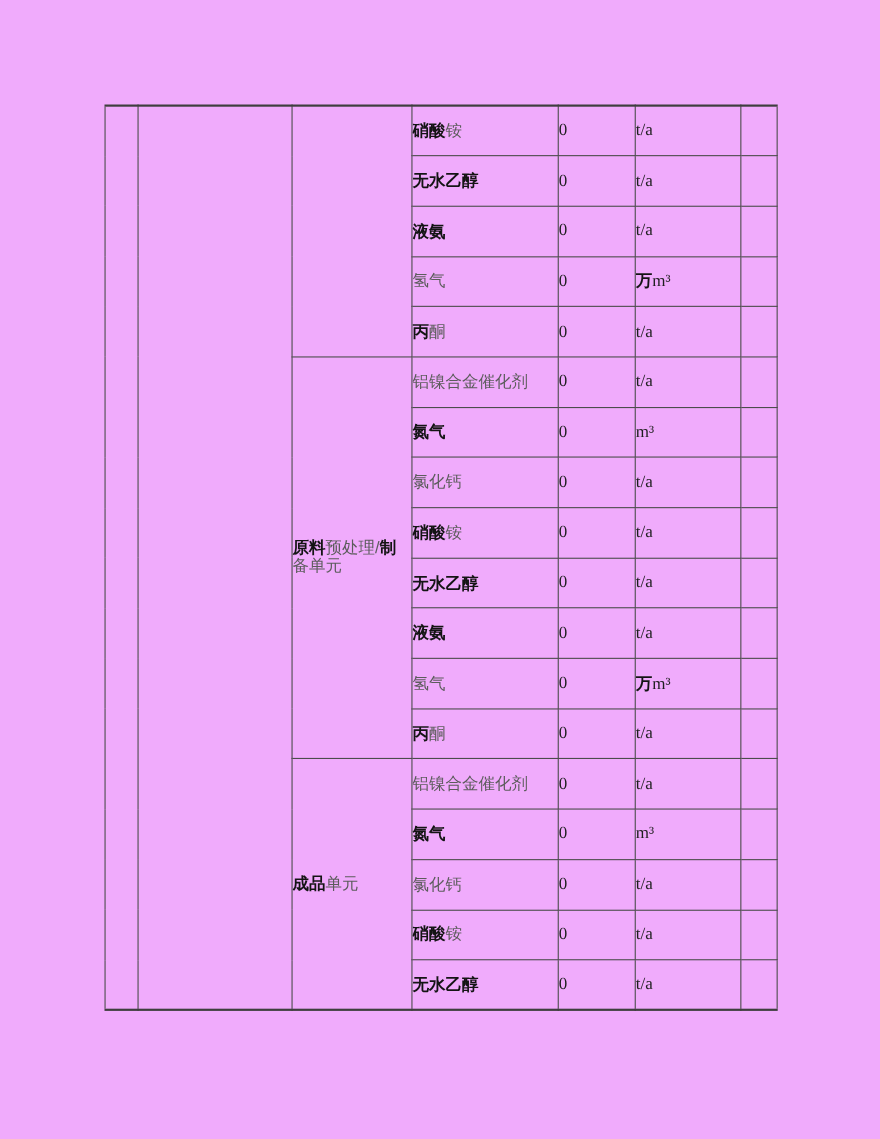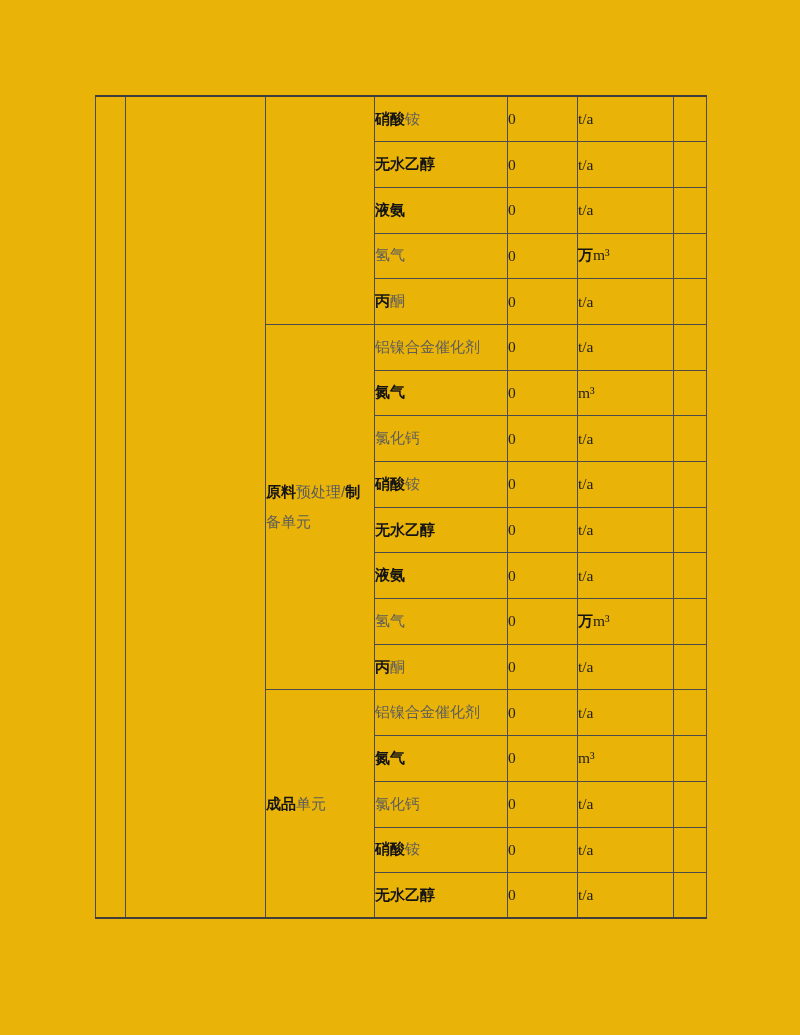--- a/index.html
+++ b/index.html
@@ -11,21 +11,21 @@
     width: 800px;
     height: 1035px;
     position: relative;
     font-family: "Liberation Sans", sans-serif;
     overflow: hidden;
   }
   .doc-page {
     position: absolute;
     left: 0; top: 0;
     width: 800px; height: 1035px;
-    background: #eab308;
+    background: #f0abfc;
   }
   table.materials-table {
     position: absolute;
     left: 95px;
     top: 95px;
     width: 611px;
     border-collapse: collapse;
     table-layout: fixed;
     border: 2px solid #3e3e3e;
     border-left-width: 1px;
@@ -37,21 +37,21 @@
     vertical-align: middle;
     overflow: hidden;
   }
   table.materials-table tr {
     height: 45.7px;
   }
   td.c3 {
     padding-left: 4px;
     padding-right: 2px;
     font-size: 15px;
-    line-height: 30px;
+    line-height: 16px;
     color: #585858;
     word-break: break-all;
   }
   td.c4 {
     padding-left: 7px;
     font-size: 15px;
     color: #585858;
     white-space: nowrap;
   }
   td.c5, td.c6 {

